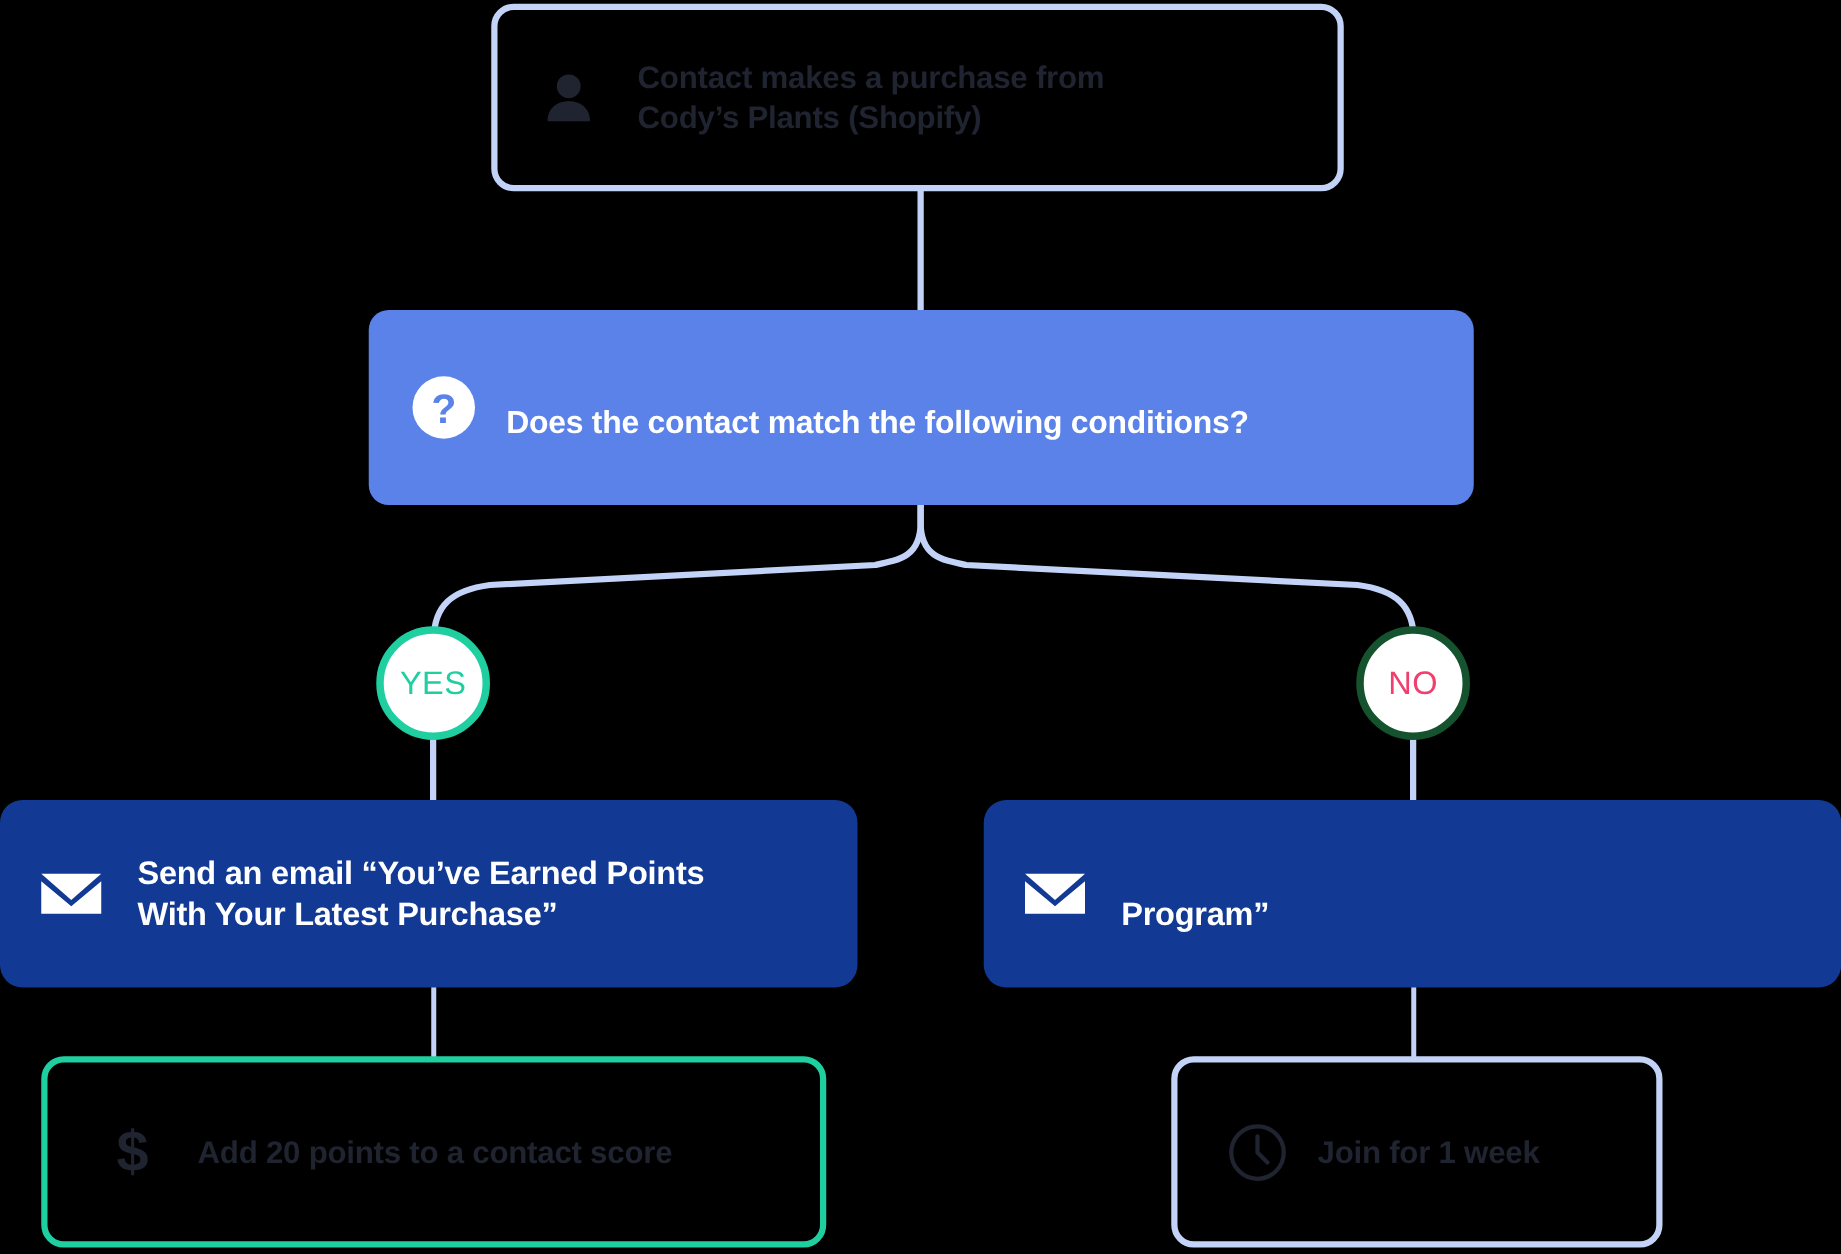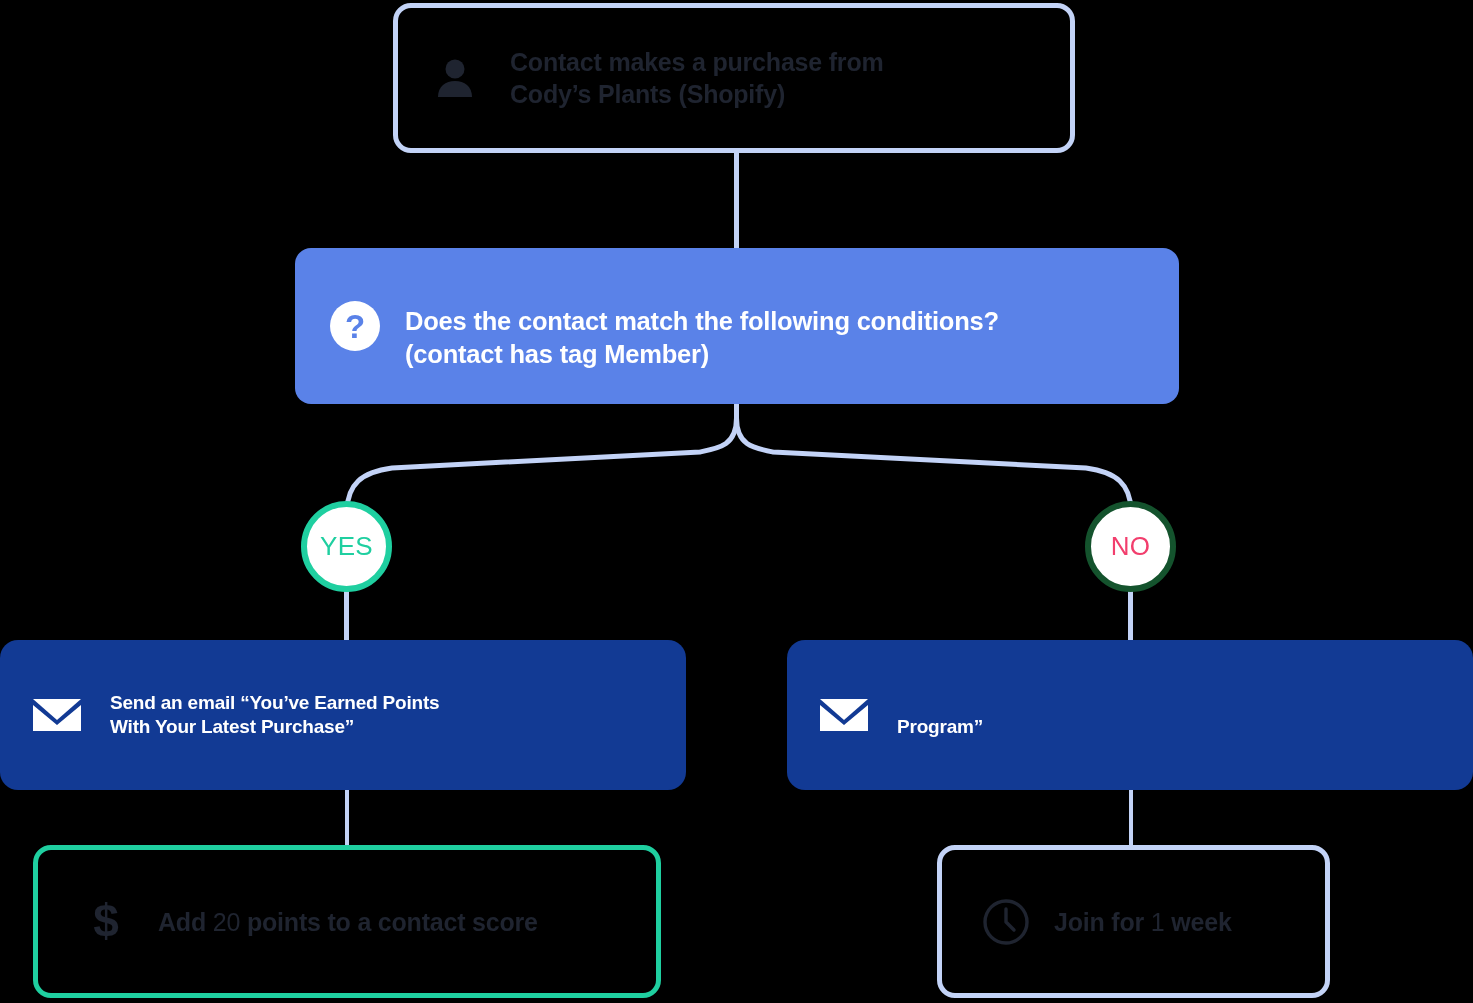--- a/index.html
+++ b/index.html
@@ -71,21 +71,21 @@
   }
 
   
   .n-email {
     background: #123a94;
     border: none;
     border-radius: 18px;
   }
   .n-email .txt {
     color: #ffffff;
-    font-size: 19px;
+    font-size: 26px;
   }
 
   
   .n-score {
     background: #000000;
     border: 5px solid #1fcfa0;
   }
   .n-score .txt {
     color: #1f2430;
     font-size: 25px;
@@ -94,21 +94,21 @@
   
   .n-wait {
     background: #000000;
     border: 5px solid #c3d3f7;
   }
   .n-wait .txt {
     color: #1f2430;
     font-size: 25px;
   }
 
-  .txt b { font-weight: normal; }
+  .txt b { font-weight: bold; }
 
   
   .badge {
     position: absolute;
     box-sizing: border-box;
     border-radius: 50%;
     background: #ffffff;
     display: flex;
     align-items: center;
     justify-content: center;
@@ -162,21 +162,20 @@
 
   <div class="node n-condition" style="left:295px; top:248px; width:884px; height:156px; padding:0 32px;">
     <span class="ico" style="width:56px; height:56px; margin-right:22px;">
       <svg width="54" height="54" viewBox="0 0 54 54">
         <circle cx="27" cy="27" r="25" fill="#ffffff"></circle>
         <text x="27" y="39" text-anchor="middle" font-family="Liberation Sans, sans-serif" font-size="33" font-weight="bold" fill="#5a82e8">?</text>
       </svg>
     </span>
     <span class="txt">
       <span>Does the contact match the following conditions?</span><br>
-      <span>(contact has tag Member)</span>
     </span>
   </div>
 
   <div class="badge badge-yes" style="left:301px; top:501px; width:91px; height:91px;">
     <span>YES</span>
   </div>
   <div class="badge badge-no" style="left:1085px; top:501px; width:91px; height:91px;">
     <span>NO</span>
   </div>
 

